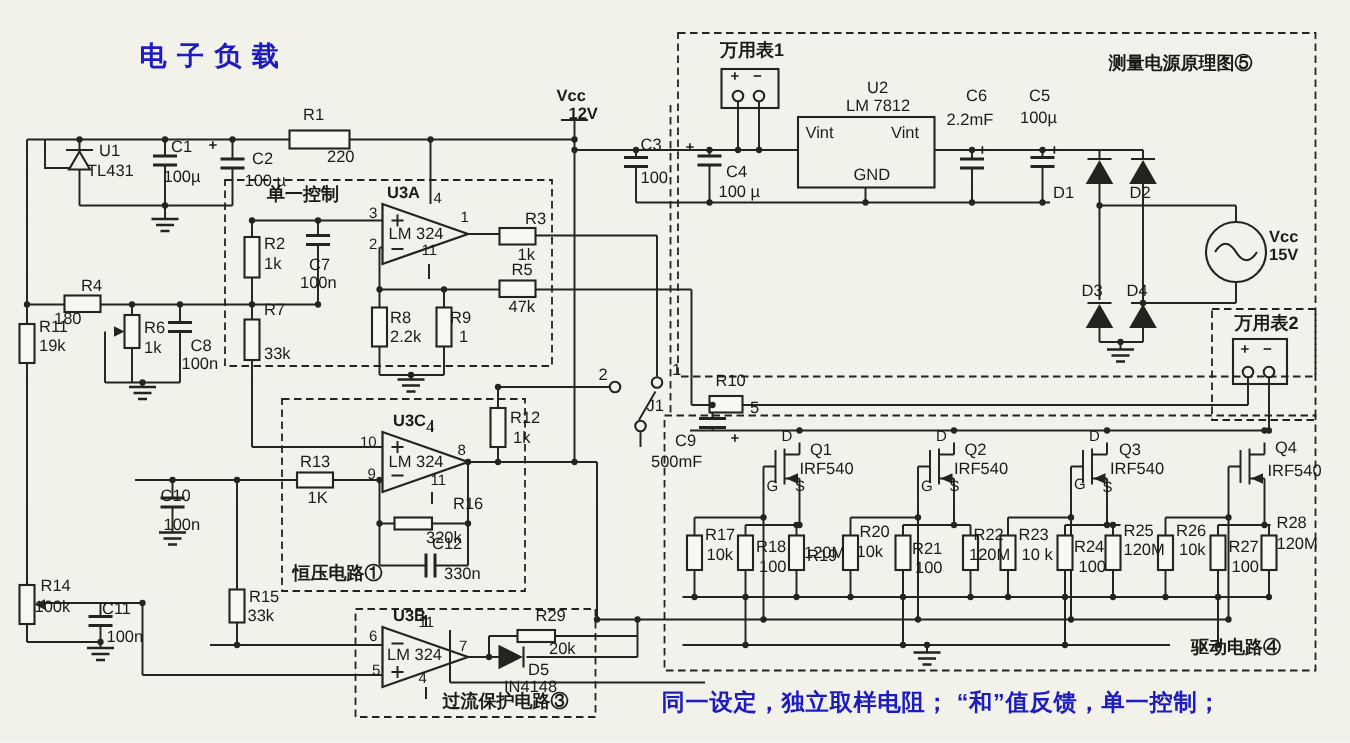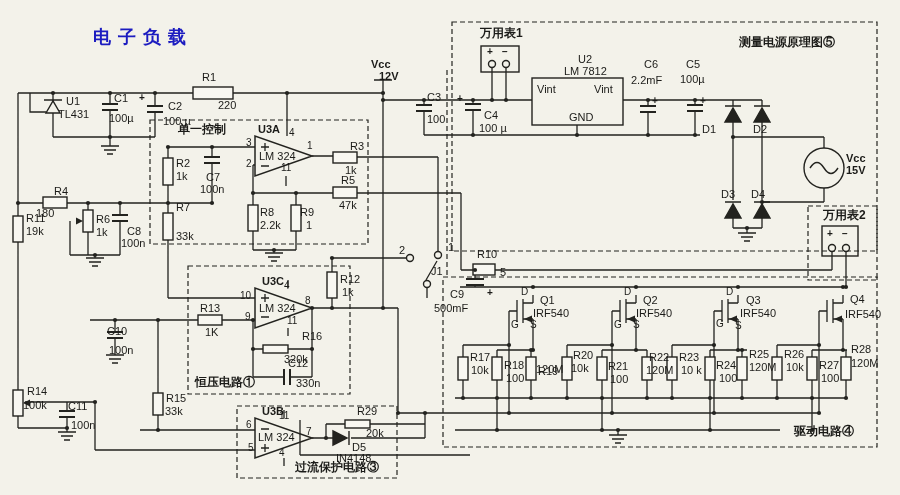--- a/index.html
+++ b/index.html
@@ -273,20 +273,21 @@
     <circle cx="438" cy="255" r="3.5"></circle>
     <circle cx="427" cy="284" r="3.5"></circle>
     <circle cx="492" cy="64" r="3.5"></circle>
     <circle cx="506" cy="64" r="3.5"></circle>
     <circle cx="832" cy="248" r="3.5"></circle>
     <circle cx="846" cy="248" r="3.5"></circle>
   </g>
 </svg>
 
 <span class="lbl blue title" style="left:93px;top:28px">电子负载</span>
+<span class="lbl blue foot" style="left:441px;top:461px">同一设定，独立取样电阻； “和”值反馈，单一控制；</span>
 
 <span class="lbl sec" style="left:178px;top:123px">单一控制</span>
 <span class="lbl sec" style="left:195px;top:376px">恒压电路①</span>
 <span class="lbl sec" style="left:295px;top:461px">过流保护电路③</span>
 <span class="lbl sec" style="left:794px;top:425px">驱动电路④</span>
 <span class="lbl sec" style="left:739px;top:36px">测量电源原理图⑤</span>
 <span class="lbl sec" style="left:480px;top:27px">万用表1</span>
 <span class="lbl sec" style="left:823px;top:209px">万用表2</span>
 
 <span class="lbl b" style="left:371px;top:59px">Vcc</span>

